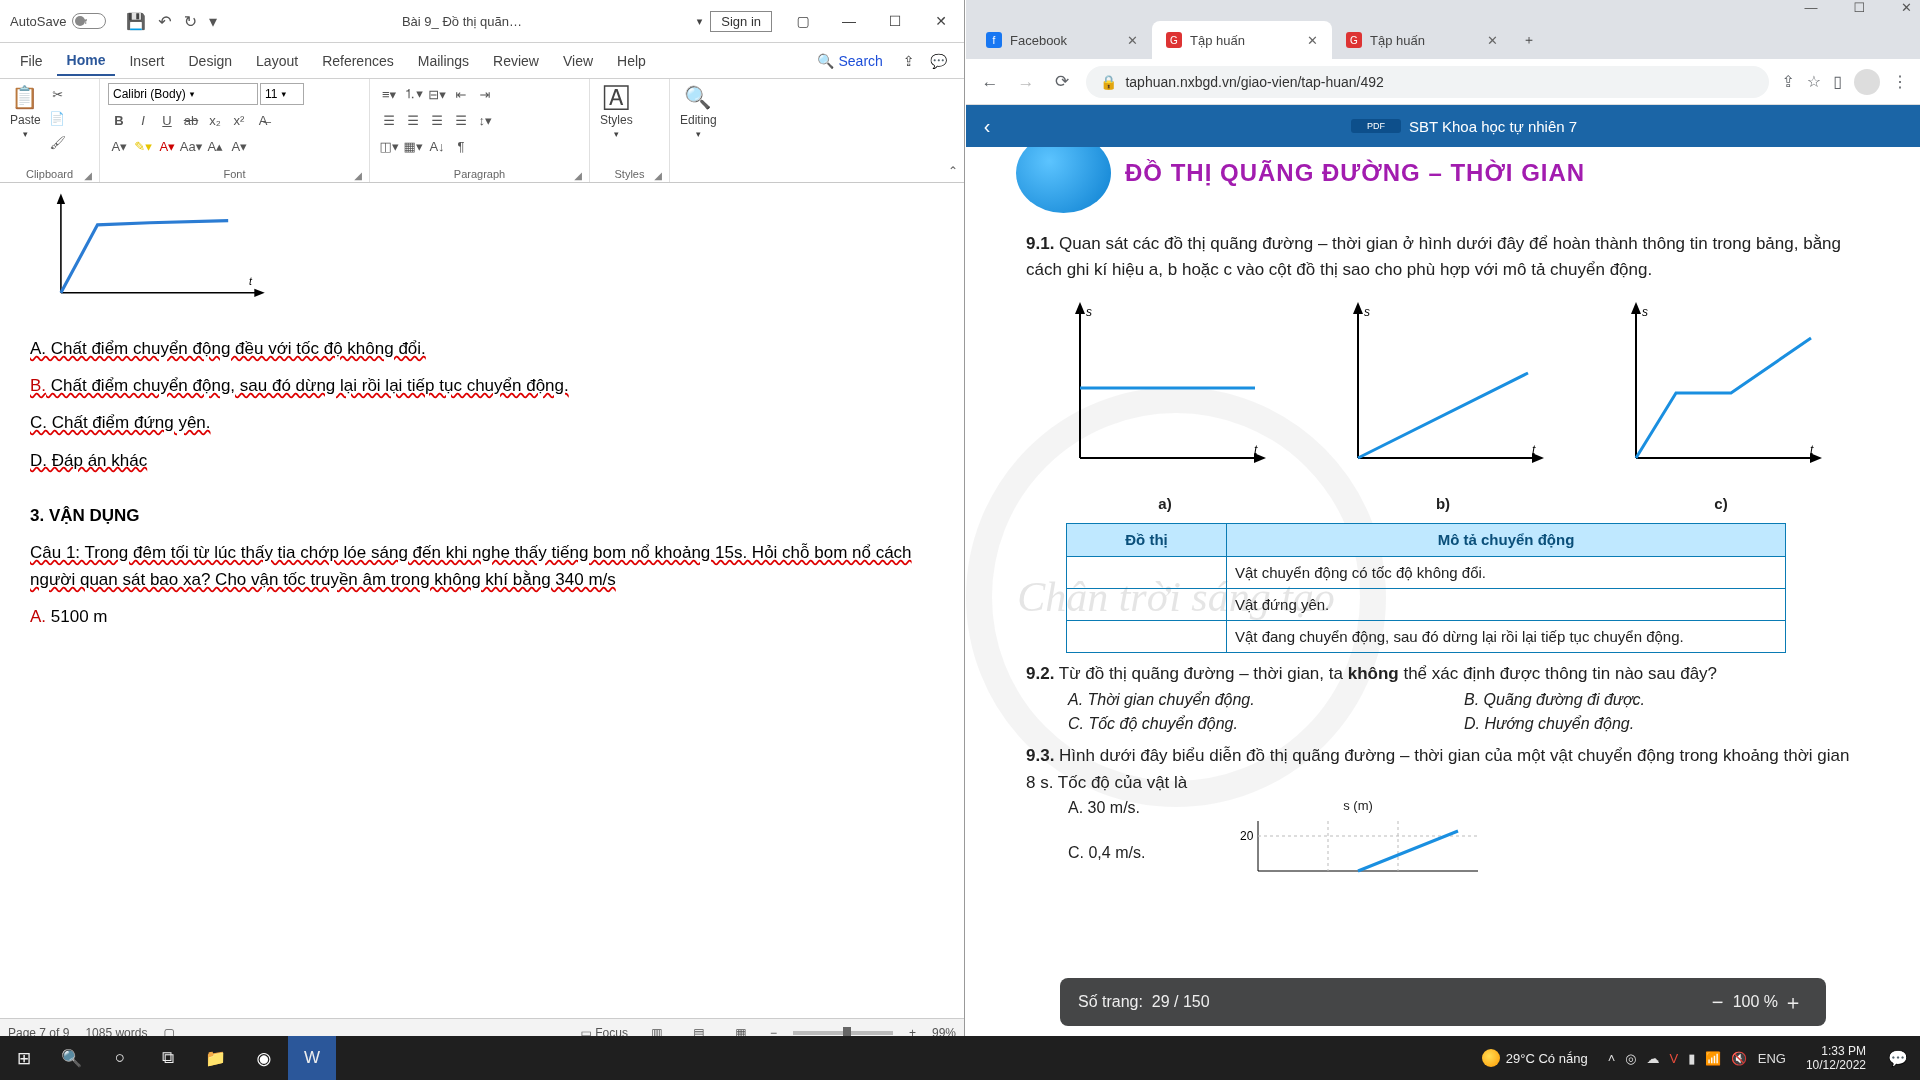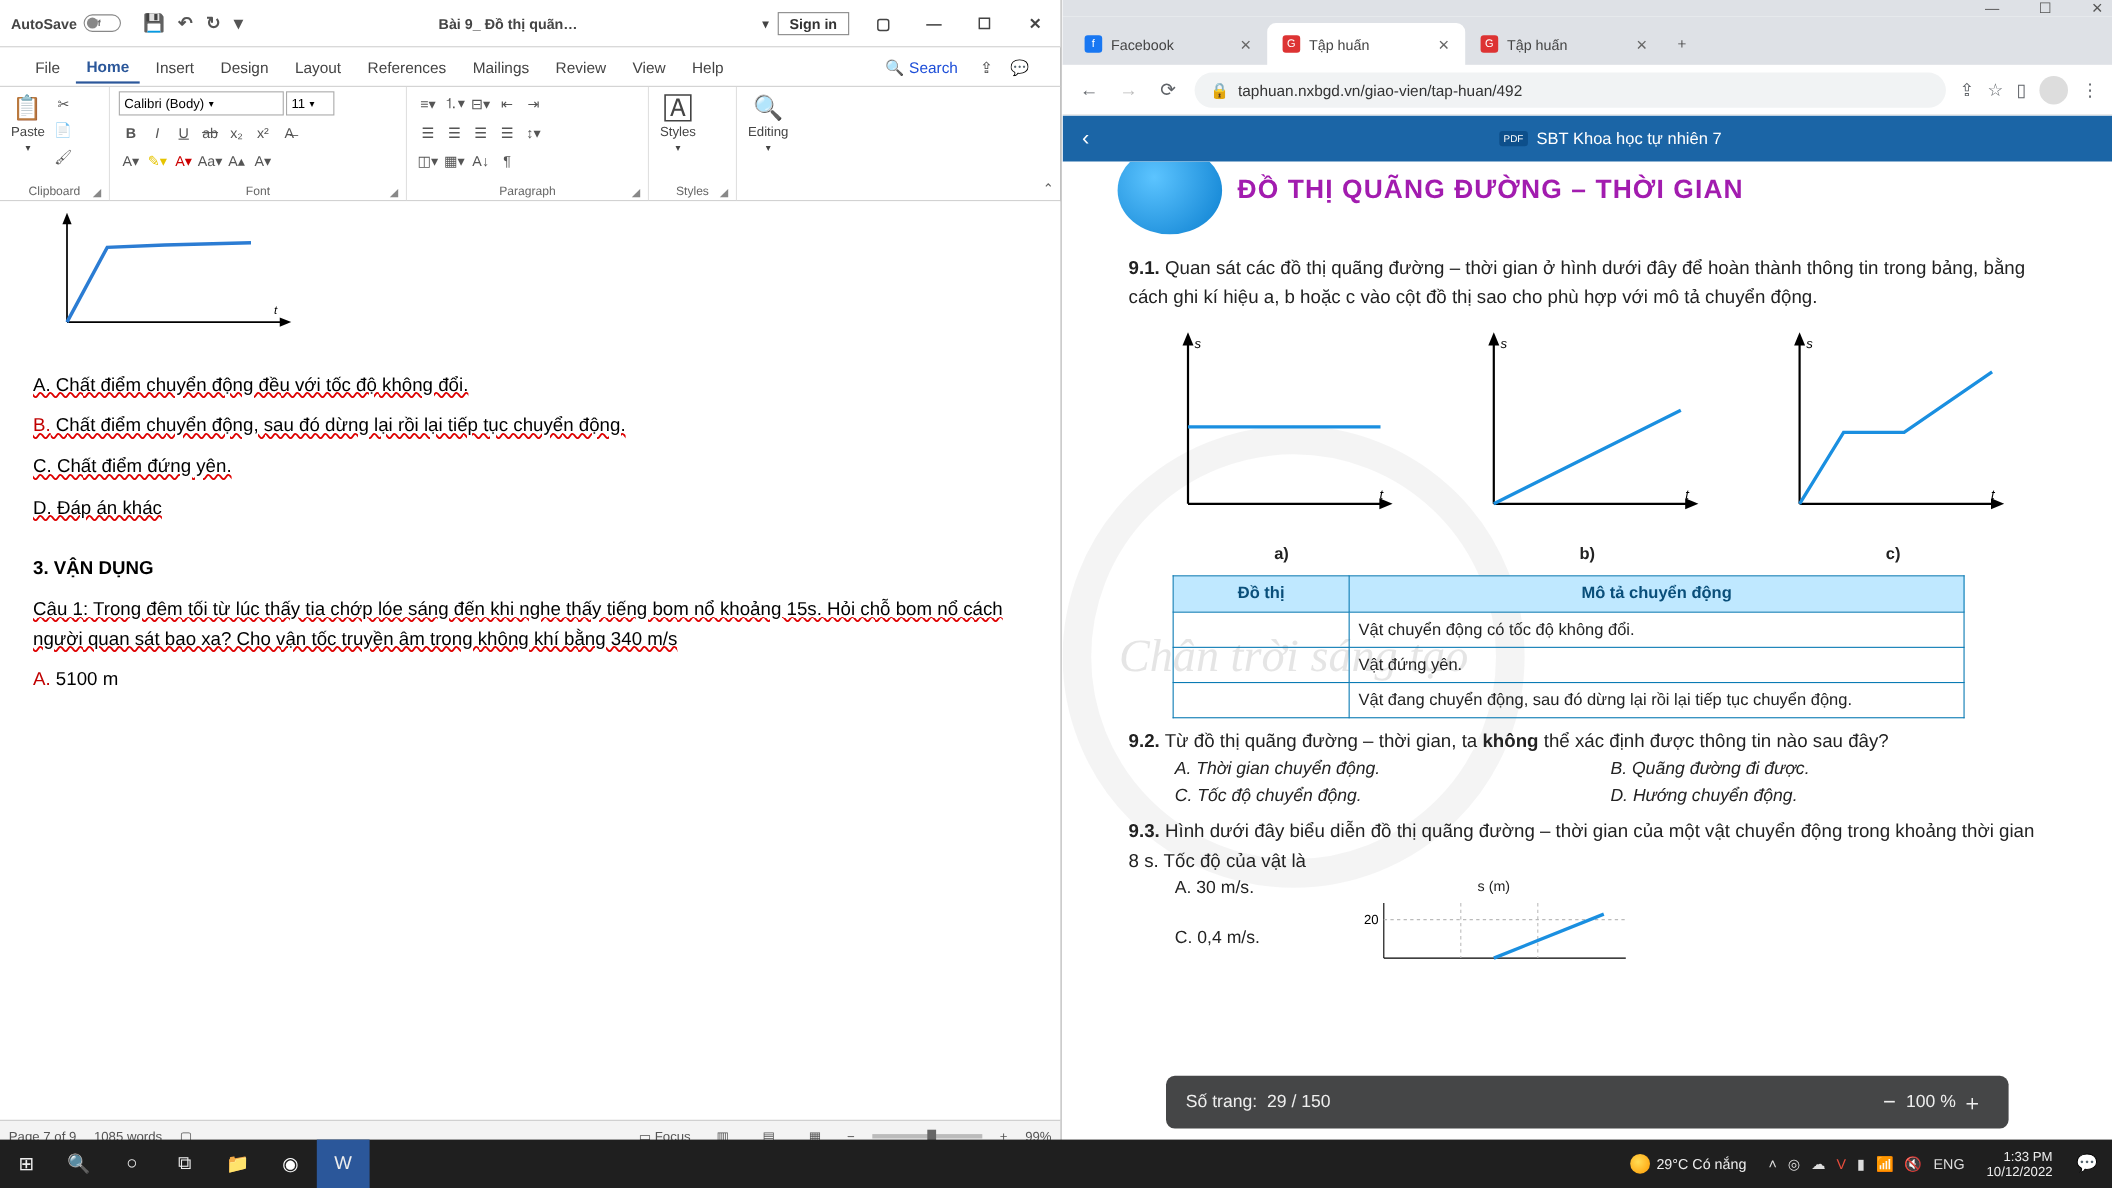--- a/index.html
+++ b/index.html
@@ -1,30 +1,30 @@
 <!DOCTYPE html>
 <html><head>
 <meta charset="utf-8">
 <style>
 * { margin: 0; padding: 0; box-sizing: border-box; font-family: "Segoe UI", Arial, sans-serif; }
 body { width: 1920px; height: 1080px; overflow: hidden; background: #fff; position: relative; }
 
 
 .word-window { position: absolute; left: 0; top: 0; width: 965px; height: 1046px; background: #fff; border-right: 1px solid #999; }
 
-.word-title { height: 43px; background: #fff; display: flex; align-items: center; border-bottom: 1px solid #d0d0d0; font-size: 13px; color: #444; font-weight: bold; }
+.word-title { height: 43px; background: #fff; display: flex; align-items: center; border-bottom: 1px solid #d0d0d0; font-size: 13px; color: #444; }
 .word-title .autosave { display:flex; align-items:center; gap:6px; padding: 0 10px; }
 .word-title .toggle { width: 34px; height: 16px; border: 1px solid #888; border-radius: 10px; position: relative; display: inline-flex; align-items: center; justify-content: flex-start; padding: 0 3px; font-size: 8px; color: #666; }
 .word-title .toggle::before { content:''; width:10px; height:10px; border-radius:50%; background:#888; position:absolute; left:2px; top:2px; }
 .word-title .qat { display: flex; gap: 12px; padding: 0 10px; color: #555; font-size: 16px; }
 .word-title .docname { flex: 1; text-align: center; padding: 0 10px; white-space: nowrap; overflow: hidden; text-overflow: ellipsis; }
 .word-title .signin { border: 1px solid #888; padding: 2px 10px; color: #333; margin: 0 8px; }
 .word-title .winbtn { width: 46px; text-align: center; font-size: 14px; color: #444; }
 
-.ribbon-tabs { height: 36px; display: flex; align-items: center; gap: 4px; padding: 0 22px; font-size: 14px; color: #444; border-bottom: 1px solid #d0d0d0; }
+.ribbon-tabs { height: 36px; display: flex; align-items: center; gap: 4px; padding: 0 10px; font-size: 14px; color: #444; border-bottom: 1px solid #d0d0d0; }
 .ribbon-tabs .tab { padding: 6px 10px; cursor: pointer; }
 .ribbon-tabs .tab.active { color: #2b579a; border-bottom: 2px solid #2b579a; font-weight: 600; }
 .ribbon-tabs .spacer { flex: 1; }
 .ribbon-tabs .search { color: #1d4ed8; font-size: 14px; padding: 0 10px; }
 .ribbon-tabs .share { font-size: 14px; padding: 0 6px; color: #444; }
 
 .ribbon { height: 104px; display: flex; border-bottom: 1px solid #c8c8c8; position: relative; }
 .rgroup { border-right: 1px solid #e0e0e0; padding: 4px 8px 0 8px; display: flex; flex-direction: column; }
 .rgroup .body { flex: 1; display: flex; align-items: flex-start; gap: 4px; }
 .rgroup .label { font-size: 11px; color: #666; text-align: center; padding: 2px 0; position: relative; }
@@ -64,21 +64,21 @@
 .chrome-addr .navbtn { font-size: 17px; color: #5f6368; width: 24px; text-align: center; }
 .chrome-addr .url { flex: 1; height: 32px; background: #f1f3f4; border-radius: 16px; display: flex; align-items: center; padding: 0 14px; font-size: 14px; color: #333; gap: 8px; }
 .chrome-addr .url .lockicon { color: #5f6368; }
 .chrome-addr .ricon { font-size: 16px; color: #5f6368; }
 .chrome-addr .avatar { width: 26px; height: 26px; border-radius: 50%; background: #ddd; }
 
 .chrome-content { position: absolute; left: 0; top: 105px; right: 0; bottom: 0; background: #fff; overflow: hidden; }
 .blue-hdr { height: 42px; background: #1b65a6; display: flex; align-items: center; color: #fff; font-size: 15px; position: relative; }
 .blue-hdr .back { width: 42px; text-align: center; font-size: 20px; }
 .blue-hdr .center { flex: 1; display: flex; align-items: center; justify-content: center; gap: 8px; }
-.blue-hdr .pdfbadge { background: #0d4f8b; font-size: 9px; padding: 2px 4px; border-radius: 3px; }
+.blue-hdr .pdfbadge { background: #0d4f8b; font-size: 9px; padding: 2px 16px; border-radius: 3px; }
 
 .pdfpage { position: relative; width: 100%; height: calc(100% - 42px); background: #fff; overflow: hidden; font-family: "Times New Roman", serif; color: #222; }
 .pdfpage .wm { position: absolute; inset: 0; display: flex; align-items: center; pointer-events: none; }
 .pdfpage .wm .circle { width: 420px; height: 420px; border: 26px solid rgba(150,150,150,.10); border-radius: 50%; display: flex; align-items: center; justify-content: center; }
 .pdfpage .wm .txt { font-family: cursive; font-size: 42px; font-style: italic; color: rgba(150,150,150,.25); }
 .pdfpage .header-art { position: absolute; top: -14px; left: 50px; display: flex; align-items: center; gap: 14px; }
 .pdfpage .header-art .bubble { width: 95px; height: 80px; border-radius: 50%; background: radial-gradient(circle at 35% 35%, #5cc4ff, #0a7ecf); position: relative; }
 .pdfpage .header-art .ht { font-family: Liberation Sans, sans-serif; font-weight: 800; font-size: 24px; letter-spacing: 1px; color: #a21caf; }
 .pdf-body { position: absolute; left: 60px; right: 60px; top: 84px; font-size: 17px; line-height: 1.55; }
 .pdf-body .qnum { font-weight: bold; }

